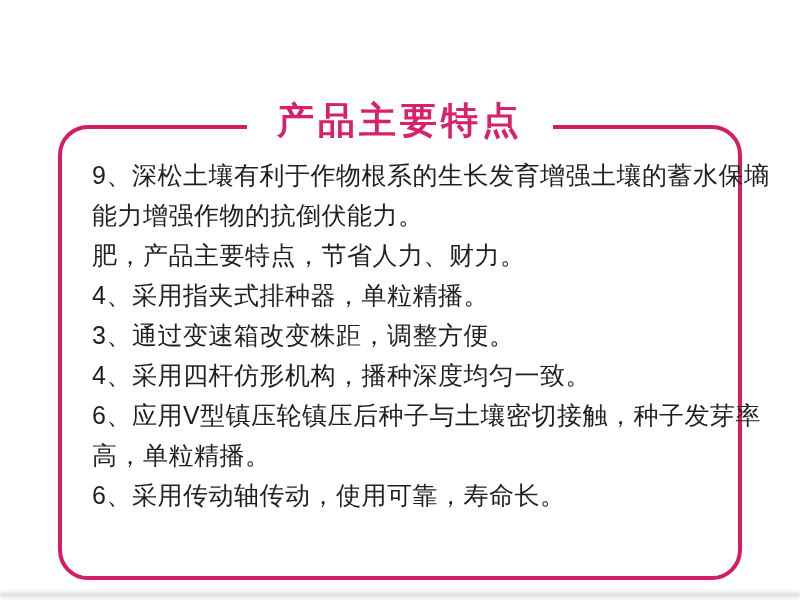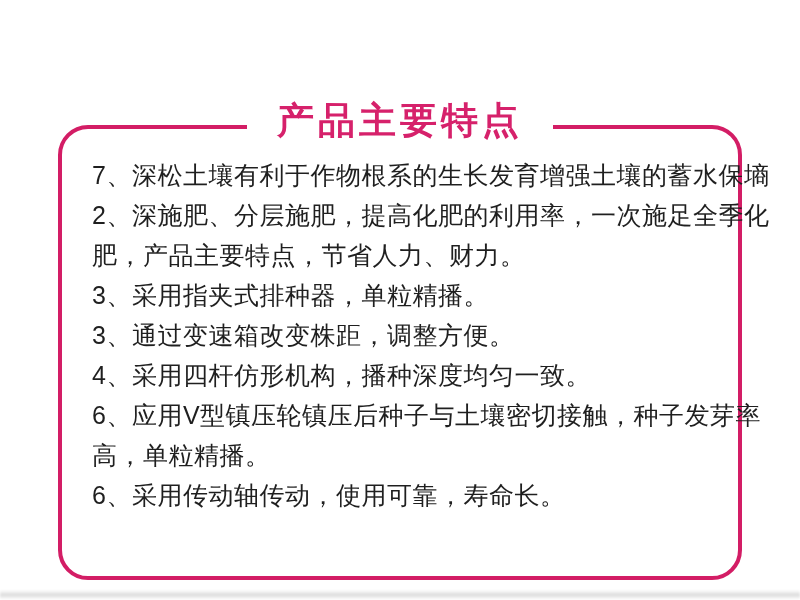--- a/index.html
+++ b/index.html
@@ -65,28 +65,28 @@
 </head>
 <body>
 
 <div class="page">
 
   <h1 class="card-title">产品主要特点</h1>
 
   <div class="feature-card">
     <div class="feature-list">
         <div class="feature-item">
-          <div class="feature-line">7、深松土壤有利于作物根系的生长发育增强土壤的蓄水保墒</div>
+          <div class="feature-line">9、深松土壤有利于作物根系的生长发育增强土壤的蓄水保墒</div>
+          <div class="feature-line">能力增强作物的抗倒伏能力。</div>
         </div>
         <div class="feature-item">
-          <div class="feature-line">2、深施肥、分层施肥，提高化肥的利用率，一次施足全季化</div>
           <div class="feature-line">肥，产品主要特点，节省人力、财力。</div>
         </div>
         <div class="feature-item">
-          <div class="feature-line">3、采用指夹式排种器，单粒精播。</div>
+          <div class="feature-line">4、采用指夹式排种器，单粒精播。</div>
         </div>
         <div class="feature-item">
           <div class="feature-line">3、通过变速箱改变株距，调整方便。</div>
         </div>
         <div class="feature-item">
           <div class="feature-line">4、采用四杆仿形机构，播种深度均匀一致。</div>
         </div>
         <div class="feature-item">
           <div class="feature-line">6、应用V型镇压轮镇压后种子与土壤密切接触，种子发芽率</div>
           <div class="feature-line">高，单粒精播。</div>

